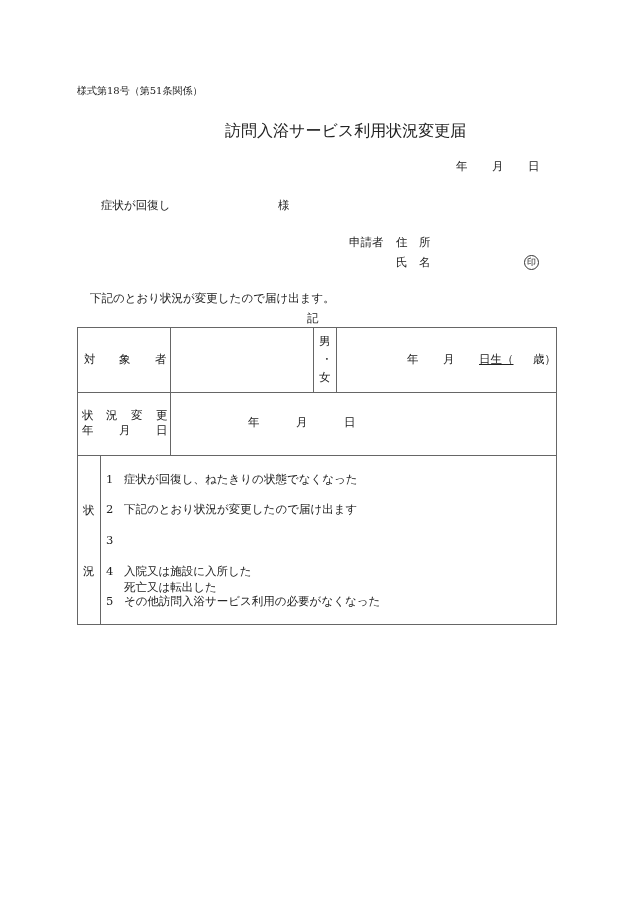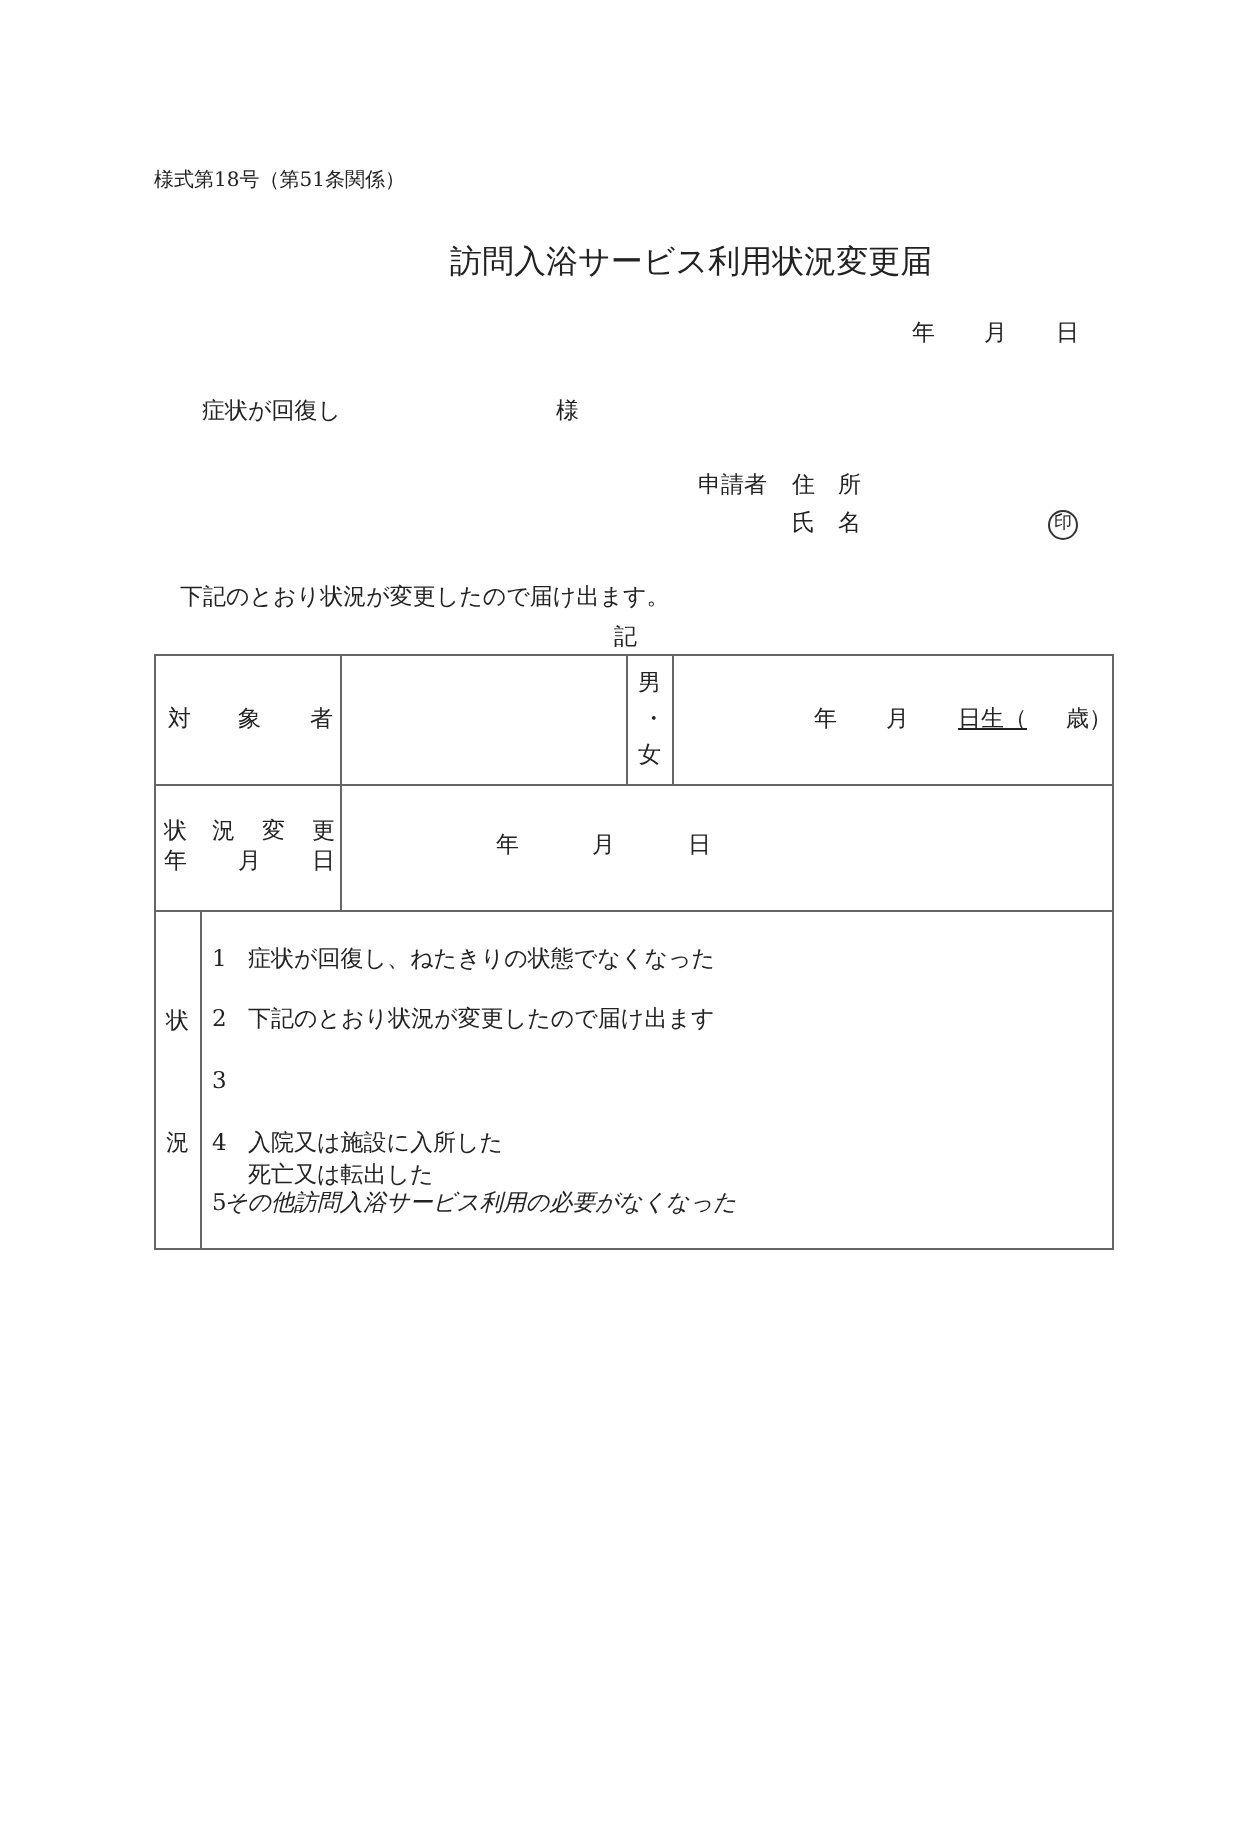--- a/index.html
+++ b/index.html
@@ -87,15 +87,15 @@
   <div>
     <span class="abs" style="left:106px;top:535px;">3</span>
     <span class="abs" style="left:124px;top:535px;margin-top:47px;">死亡又は転出した</span>
   </div>
   <div>
     <span class="abs" style="left:106px;top:566px;">4</span>
     <span class="abs" style="left:124px;top:566px;text-align:right;">入院又は施設に入所した</span>
   </div>
   <div>
     <span class="abs" style="left:106px;top:596px;">5</span>
-    <span class="abs" style="left:112px;top:596px;font-style:italic;">その他訪問入浴サービス利用の必要がなくなった</span>
+    <span class="abs" style="left:124px;top:596px;">その他訪問入浴サービス利用の必要がなくなった</span>
   </div>
 </div>
 
 </body></html>

